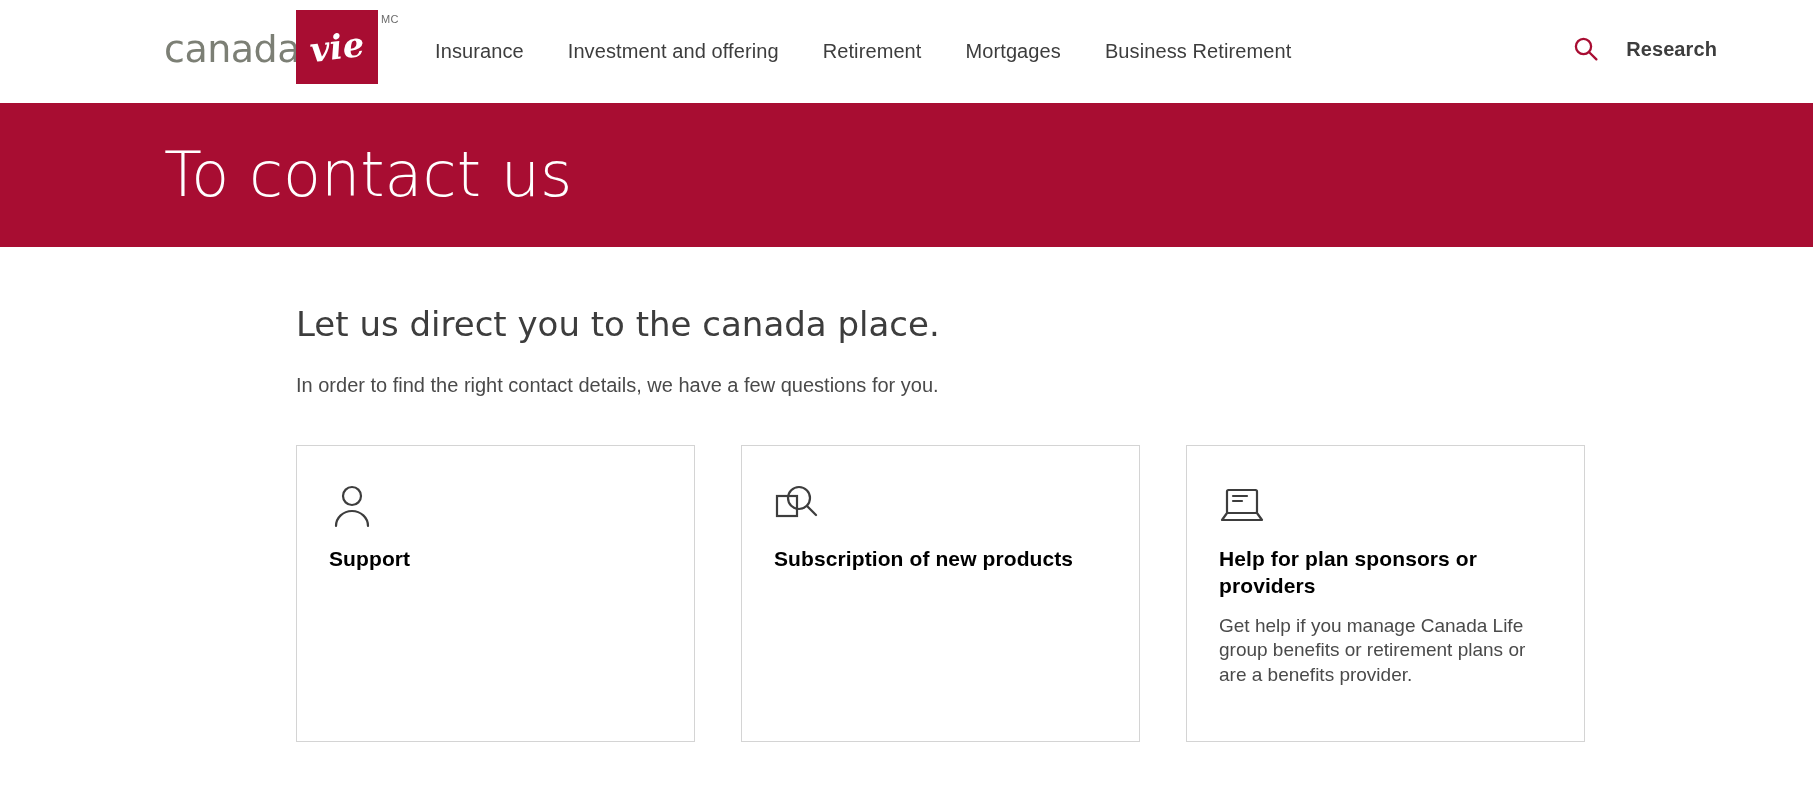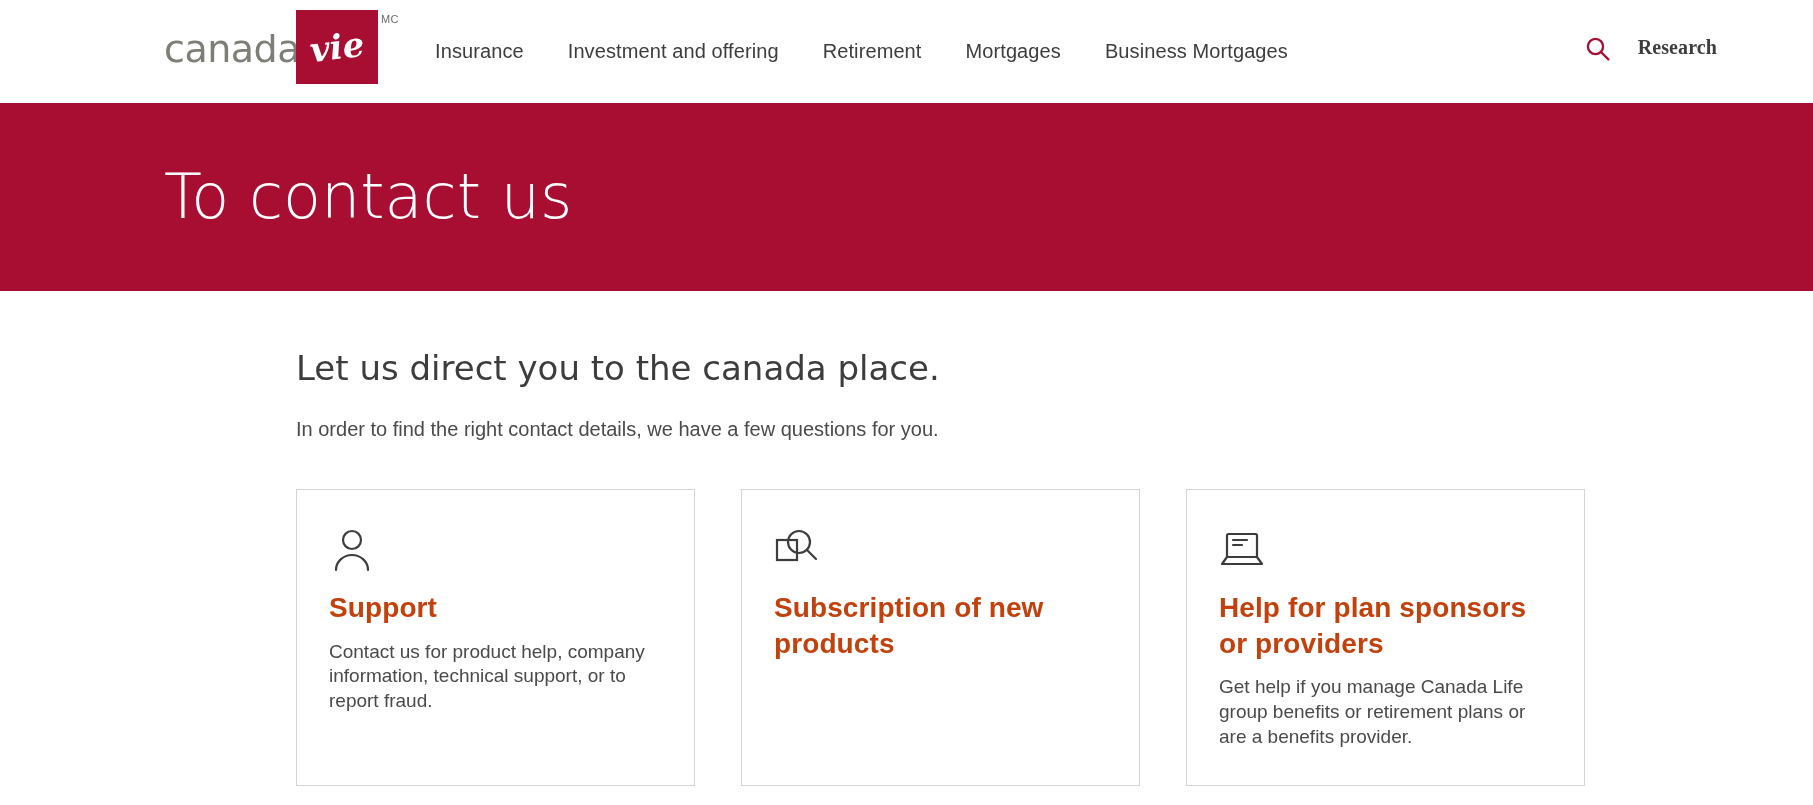--- a/index.html
+++ b/index.html
@@ -101,41 +101,42 @@
     letter-spacing: 0.1px;
   }
   .nav-link:last-child { margin-right: 0; }
 
   
   .research-btn {
     position: absolute;
     right: 92px;
     top: 32px;
     display: flex;
+    align-items: center;
     gap: 27px;
     background: none;
     border: none;
     cursor: pointer;
     padding: 4px;
-    font-family: Liberation Serif, serif;
+    font-family: Liberation Sans, sans-serif;
   }
   .research-btn .search-icon {
     width: 26px; height: 26px;
     display: block;
   }
   .research-label {
     font-size: 20px;
     font-weight: 700;
     color: #3d3d3d;
     letter-spacing: 0.1px;
   }
 
   
   .hero {
-    height: 188px;
+    height: 144px;
     background: #A80D32;
     display: flex;
     align-items: center;
   }
   .hero-title {
     margin-left: 164px;
     color: #ffffff;
     font-size: 62px;
     font-weight: 300;
     letter-spacing: 0px;
@@ -180,22 +181,22 @@
     display: block;
     cursor: pointer;
   }
   .card-icon {
     width: 46px;
     height: 46px;
     margin-bottom: 18px;
     display: block;
   }
   .card-title {
-    color: #c2410c;
-    font-size: 28px;
+    color: #000000;
+    font-size: 21px;
     font-weight: 700;
     line-height: 1.28;
     margin-bottom: 14px;
     letter-spacing: 0.1px;
   }
   .card-text {
     color: #4a4a4a;
     font-size: 19px;
     line-height: 1.3;
   }
@@ -215,21 +216,21 @@
         <span class="vie">vie</span>
       </span>
       <span class="logo-tm">MC</span>
     </a>
 
     <nav class="main-nav">
       <a class="nav-link" href="#">Insurance</a>
       <a class="nav-link" href="#">Investment and offering</a>
       <a class="nav-link" href="#">Retirement</a>
       <a class="nav-link" href="#">Mortgages</a>
-      <a class="nav-link" href="#">Business Mortgages</a>
+      <a class="nav-link" href="#">Business Retirement</a>
     </nav>
 
     <button class="research-btn">
       <svg class="search-icon" viewBox="0 0 26 26">
         <circle cx="10.5" cy="10.5" r="7.6" fill="none" stroke="#A80D32" stroke-width="2.3"></circle>
         <line x1="16.2" y1="16.2" x2="23.4" y2="23.4" stroke="#A80D32" stroke-width="2.3" stroke-linecap="round"></line>
       </svg>
       <span class="research-label">Research</span>
     </button>
   </header>
@@ -244,21 +245,20 @@
     <p class="section-sub">In order to find the right contact details, we have a few questions for you.</p>
 
     <div class="card-grid">
 
       <a class="card" href="#">
         <svg class="card-icon" viewBox="0 0 46 46">
           <circle cx="23" cy="14" r="9" fill="none" stroke="#3d3d3d" stroke-width="2.2"></circle>
           <path d="M7 44 A16 15 0 0 1 39 44" fill="none" stroke="#3d3d3d" stroke-width="2.2" stroke-linecap="round"></path>
         </svg>
         <div class="card-title">Support</div>
-        <div class="card-text">Contact us for product help, company information, technical support, or to report fraud.</div>
       </a>
 
       <a class="card" href="#">
         <svg class="card-icon" viewBox="0 0 46 46">
           <rect x="3" y="14" width="20" height="20" fill="none" stroke="#3d3d3d" stroke-width="2.2"></rect>
           <circle cx="25" cy="16" r="11" fill="none" stroke="#3d3d3d" stroke-width="2.2"></circle>
           <line x1="33" y1="24" x2="42" y2="33" stroke="#3d3d3d" stroke-width="2.2" stroke-linecap="round"></line>
         </svg>
         <div class="card-title">Subscription of new products</div>
       </a>

